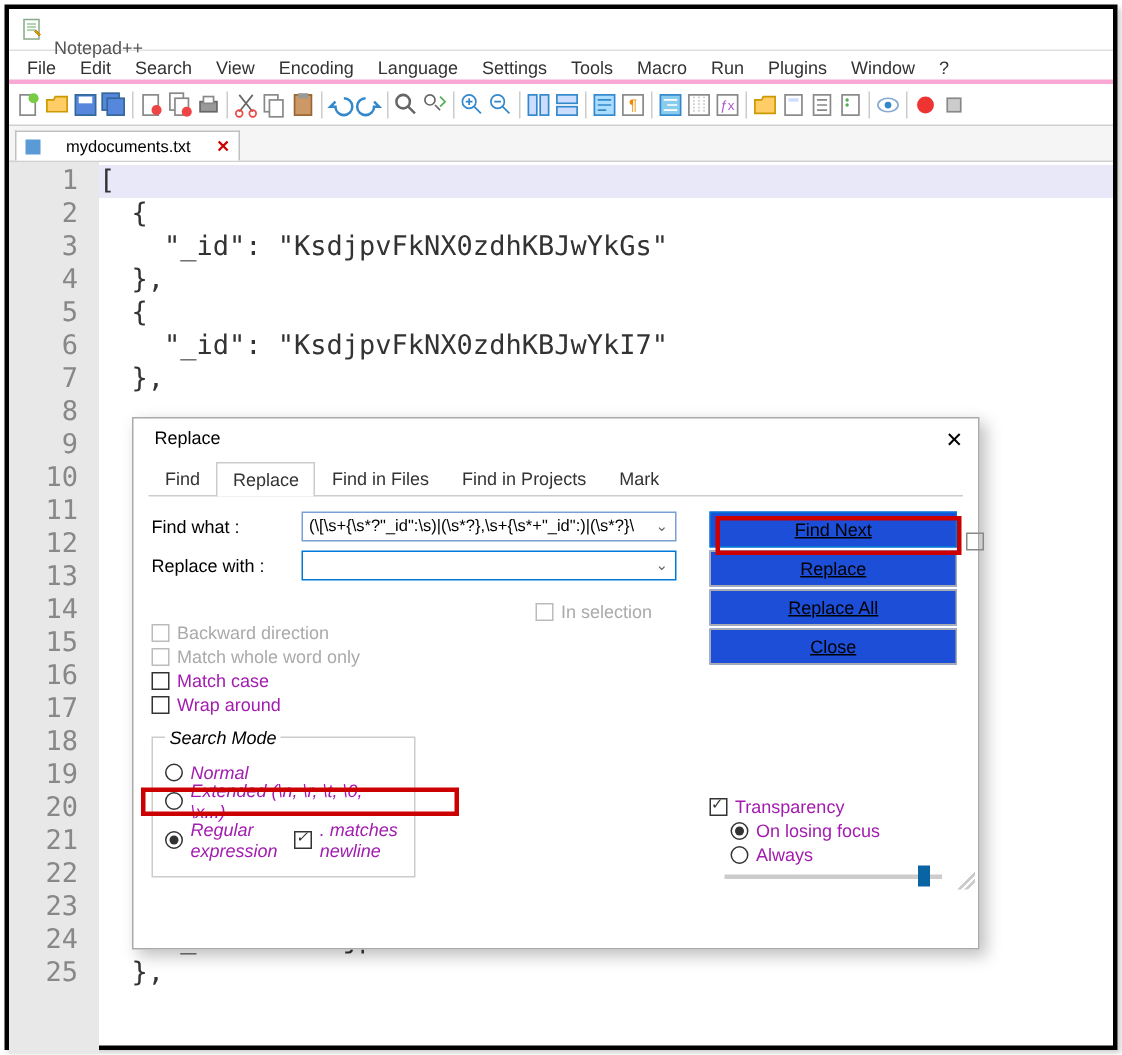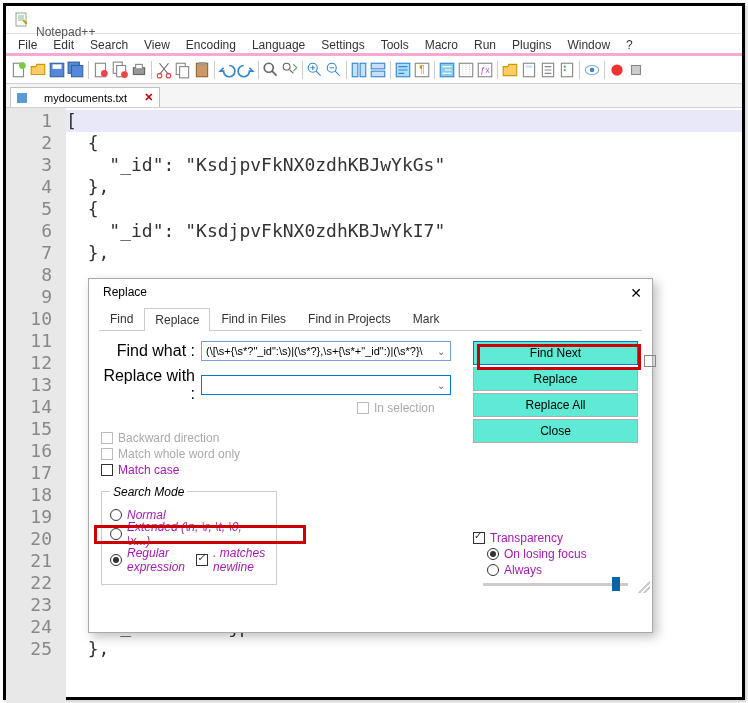--- a/index.html
+++ b/index.html
@@ -30,24 +30,24 @@
 .hl-line { background: #e8e8f8; }
 
 .dialog { position: absolute; left: 82px; top: 170px; width: 565px; height: 355px; background: #fff; border: 1px solid #aaa; box-shadow: 4px 4px 10px rgba(0,0,0,0.25); }
 .dlg-title { display: flex; justify-content: space-between; padding: 6px 10px 6px 14px; font-size: 12px; }
 .dlg-close { font-size: 14px; cursor: pointer; }
 .dlg-tabs { display: flex; border-bottom: 1px solid #ccc; margin: 0 10px; }
 .dlg-tab { padding: 4px 10px; font-size: 12px; border: 1px solid transparent; border-bottom: none; color: #333; }
 .dlg-tab.active { border-color: #ccc; background: #fff; position: relative; top: 1px; }
 .dlg-body { padding: 10px 12px; position: relative; }
 .form-row { display: flex; align-items: center; margin-bottom: 6px; }
-.form-row label { width: 100px; text-align: right; padding-right: 6px; font-size: 16px; }
+.form-row label { width: 100px; padding-right: 6px; font-size: 12px; }
 .form-row .combo { flex: 1; max-width: 250px; height: 20px; border: 1px solid #7a9fd4; font-size: 11px; padding: 0 4px; }
 .btn-col { position: absolute; right: 14px; top: 10px; width: 165px; display: flex; flex-direction: column; gap: 2px; }
-.btn { height: 24px; background: #5eead4; border: 1px solid #adadad; font-size: 12px; display: flex; align-items: center; justify-content: center; cursor: pointer; }
+.btn { height: 24px; background: #1d4ed8; border: 1px solid #adadad; font-size: 12px; display: flex; align-items: center; justify-content: center; cursor: pointer; text-decoration: underline; }
 .btn.primary { border: 1px solid #0078d7; }
 .btn.tall { height: 32px; text-align: center; line-height: 14px; white-space: pre-line; padding: 2px; }
 .chk-extra { position: absolute; right: -18px; top: 14px; width: 12px; height: 12px; border: 1px solid #888; }
 .opts { margin-top: 28px; }
 .opt-line { display: flex; align-items: center; margin-bottom: 2px; font-size: 12px; color: #a21caf; }
 .opt-line.disabled { color: #aaa; }
 .chk, .rad { width: 12px; height: 12px; border: 1px solid #333; margin-right: 5px; flex-shrink: 0; }
 .opt-line.disabled .chk { border-color: #bbb; }
 .rad { border-radius: 50%; position: relative; }
 .rad.on::after { content: ""; position: absolute; width: 6px; height: 6px; background: #333; border-radius: 50%; left: 2px; top: 2px; }
@@ -311,20 +311,24 @@
               <span>Backward direction</span>
             </div>
           <div class="opt-line disabled">
               <span class="chk"></span>
               <span>Match whole word only</span>
             </div>
           <div class="opt-line">
               <span class="chk"></span>
               <span>Match case</span>
             </div>
+          <div class="opt-line">
+              <span class="chk"></span>
+              <span>Wrap around</span>
+            </div>
         </div>
 
         <div class="fieldset">
           <span class="legend">Search Mode</span>
           <div class="opt-line">
               <span class="rad"></span>
               <span>Normal</span>
             </div>
           <div class="opt-line">
               <span class="rad"></span>

